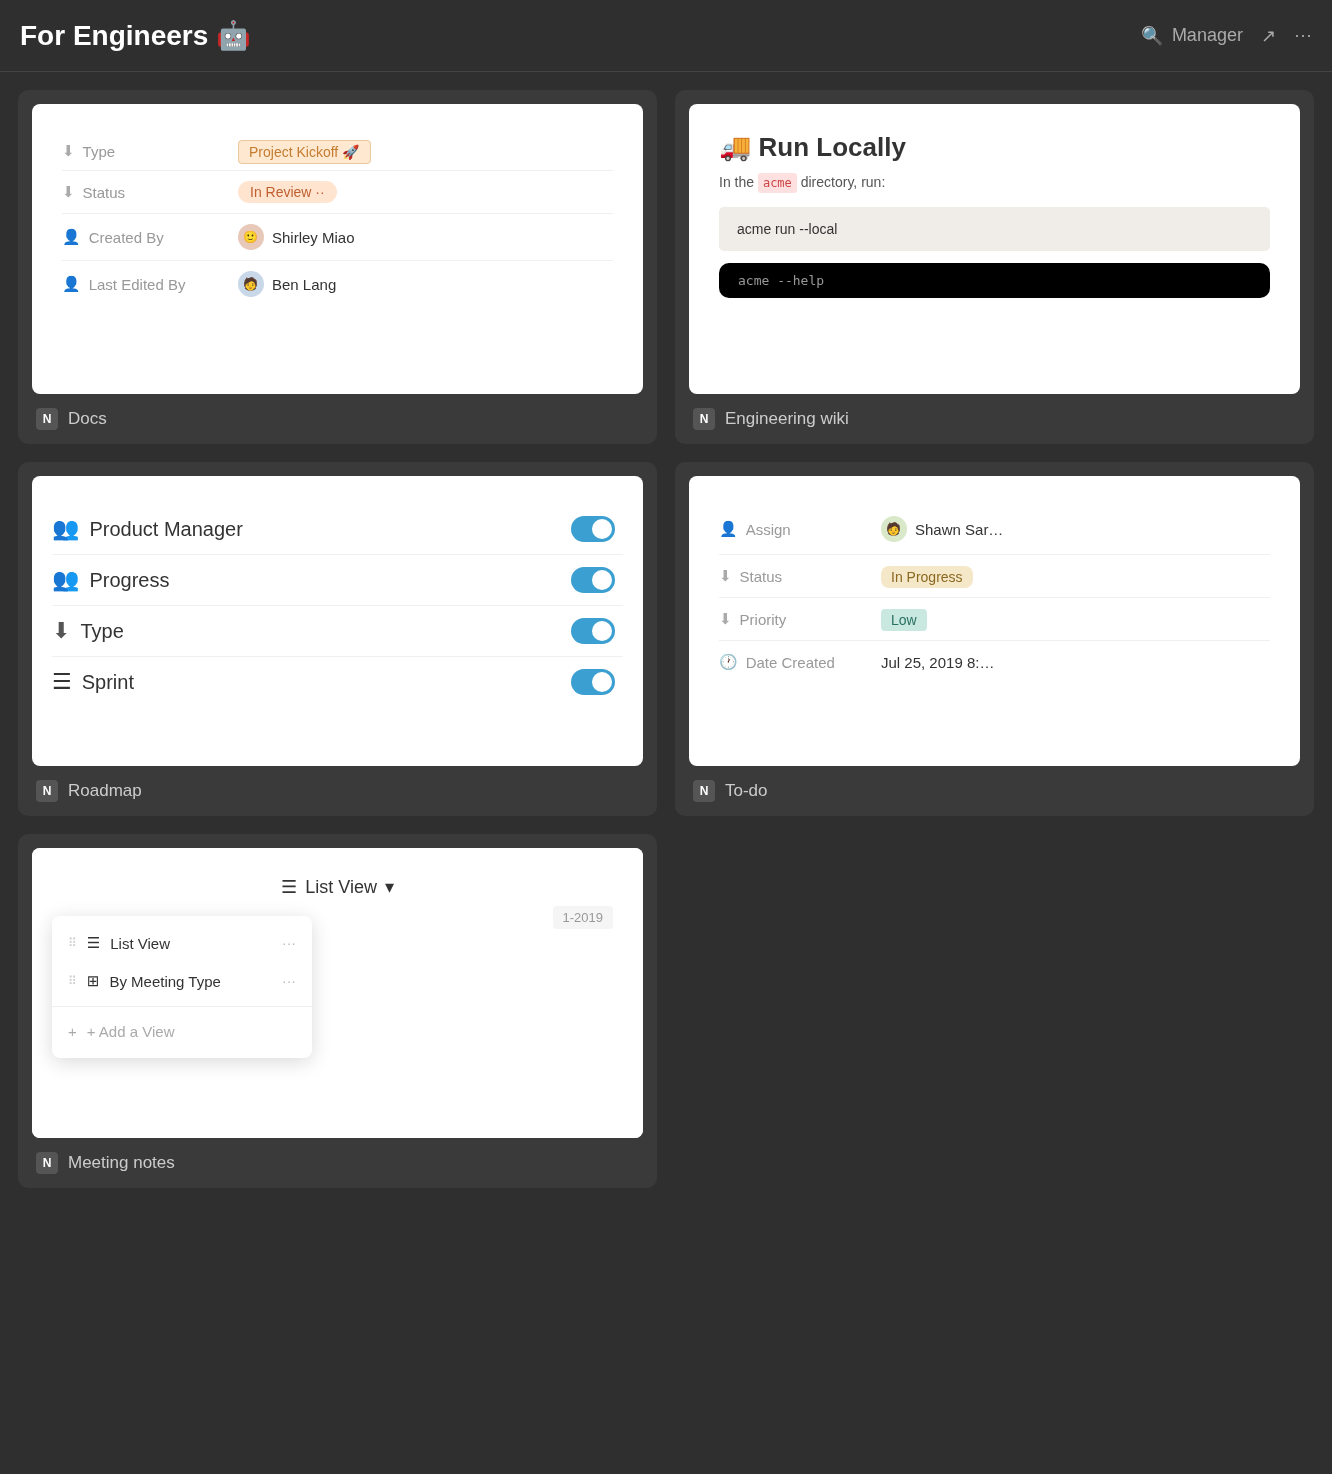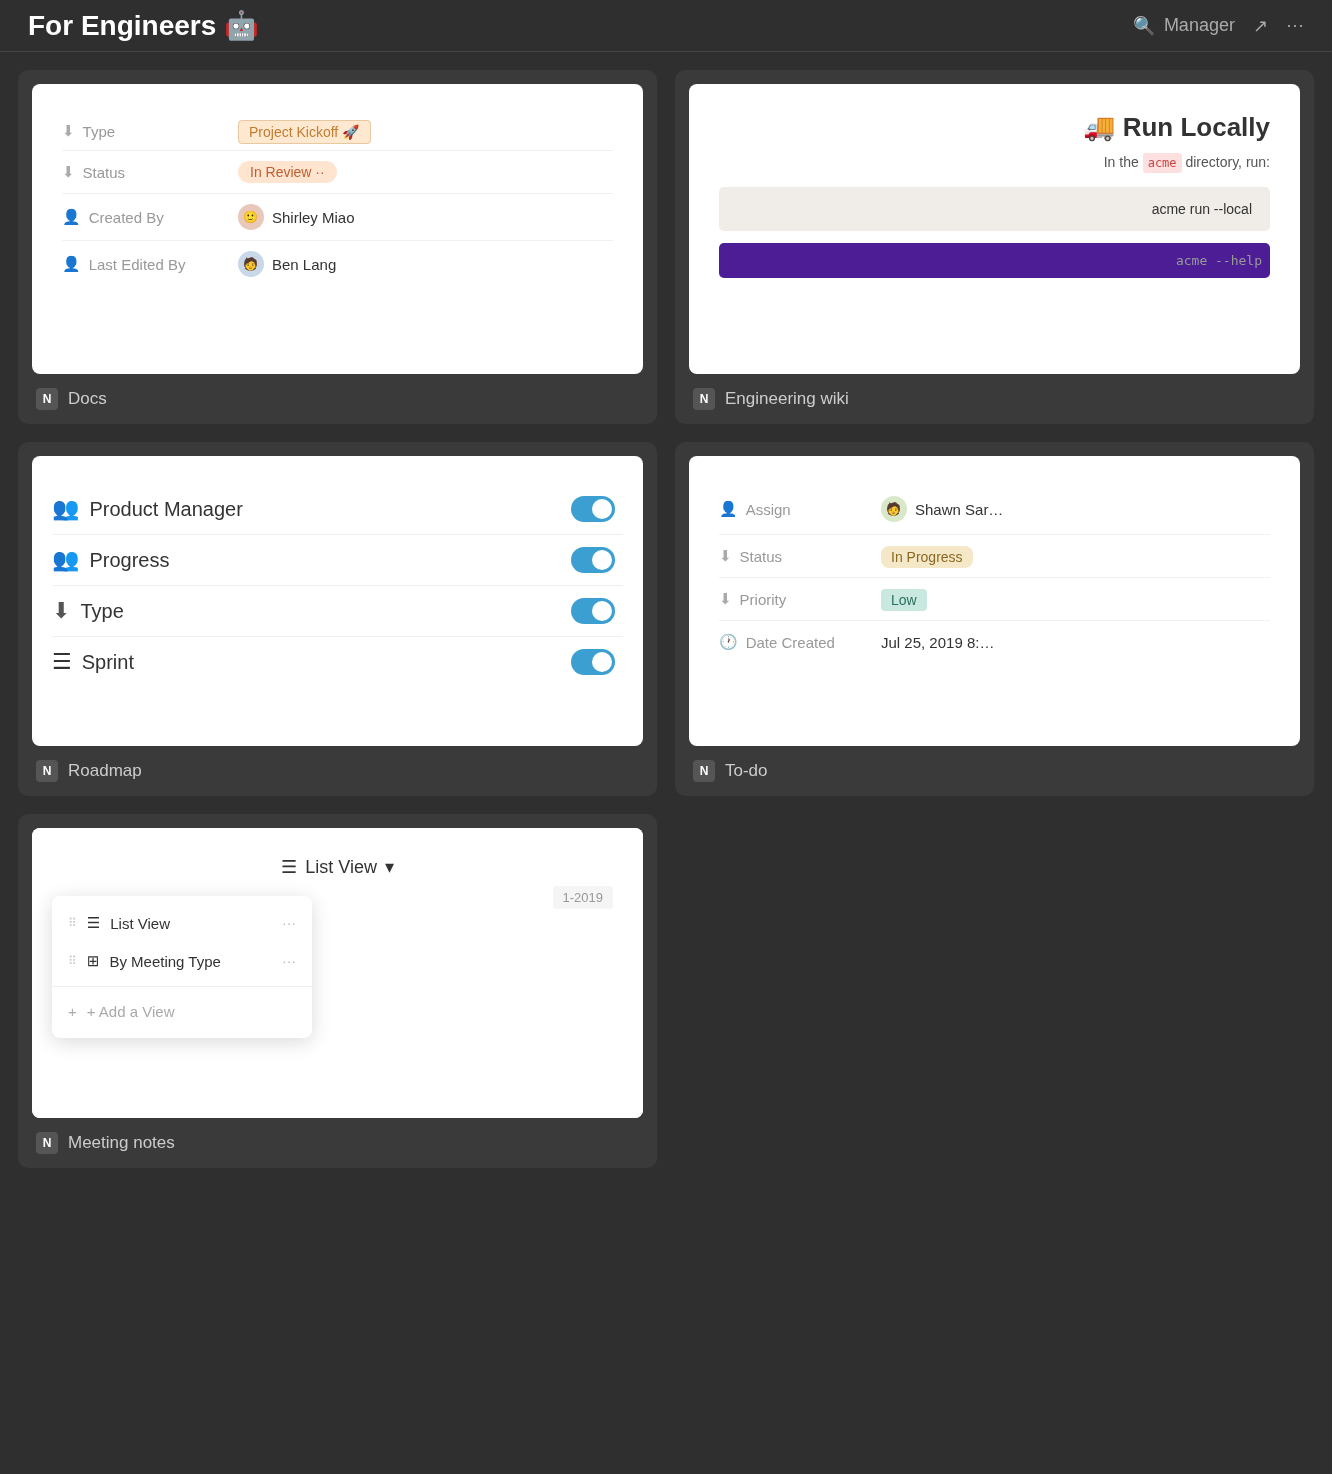--- a/index.html
+++ b/index.html
@@ -7,22 +7,22 @@
       background: #2f2f2f;
       font-family: -apple-system, BlinkMacSystemFont, 'Segoe UI', sans-serif;
       width: 1332px;
       min-height: 1474px;
       color: #333;
     }
     .header {
       display: flex;
       align-items: center;
       justify-content: space-between;
-      padding: 0 28px;
-      height: 52px;
+      padding: 0 20px;
+      height: 72px;
       background: #2f2f2f;
       border-bottom: 1px solid #444;
     }
     .header-title {
       color: #fff;
       font-size: 28px;
       font-weight: 700;
     }
     .header-actions {
       display: flex;
@@ -142,21 +142,20 @@
       justify-content: center;
       font-size: 12px;
       overflow: hidden;
     }
 
     
     .wiki-preview {
       padding: 28px 30px;
       background: #fff;
       height: 100%;
-      text-align: right;
     }
     .wiki-title {
       font-size: 26px;
       font-weight: 700;
       margin-bottom: 10px;
     }
     .wiki-subtitle {
       font-size: 14px;
       color: #555;
       margin-bottom: 14px;
@@ -169,23 +168,23 @@
       font-size: 14px;
       color: #333;
       margin-bottom: 12px;
     }
     .wiki-text {
       font-size: 14px;
       color: #555;
       margin-bottom: 12px;
     }
     .wiki-code-block2 {
-      background: #4c1d95;
-      border-radius: 5px;
-      padding: 10px 8px;
+      background: #000000;
+      border-radius: 10px;
+      padding: 10px 19px;
       font-family: monospace;
       font-size: 13px;
       color: #999;
     }
     .acme-badge {
       display: inline-block;
       background: #ffe0e0;
       color: #c44;
       border-radius: 3px;
       padding: 3px 5px;

